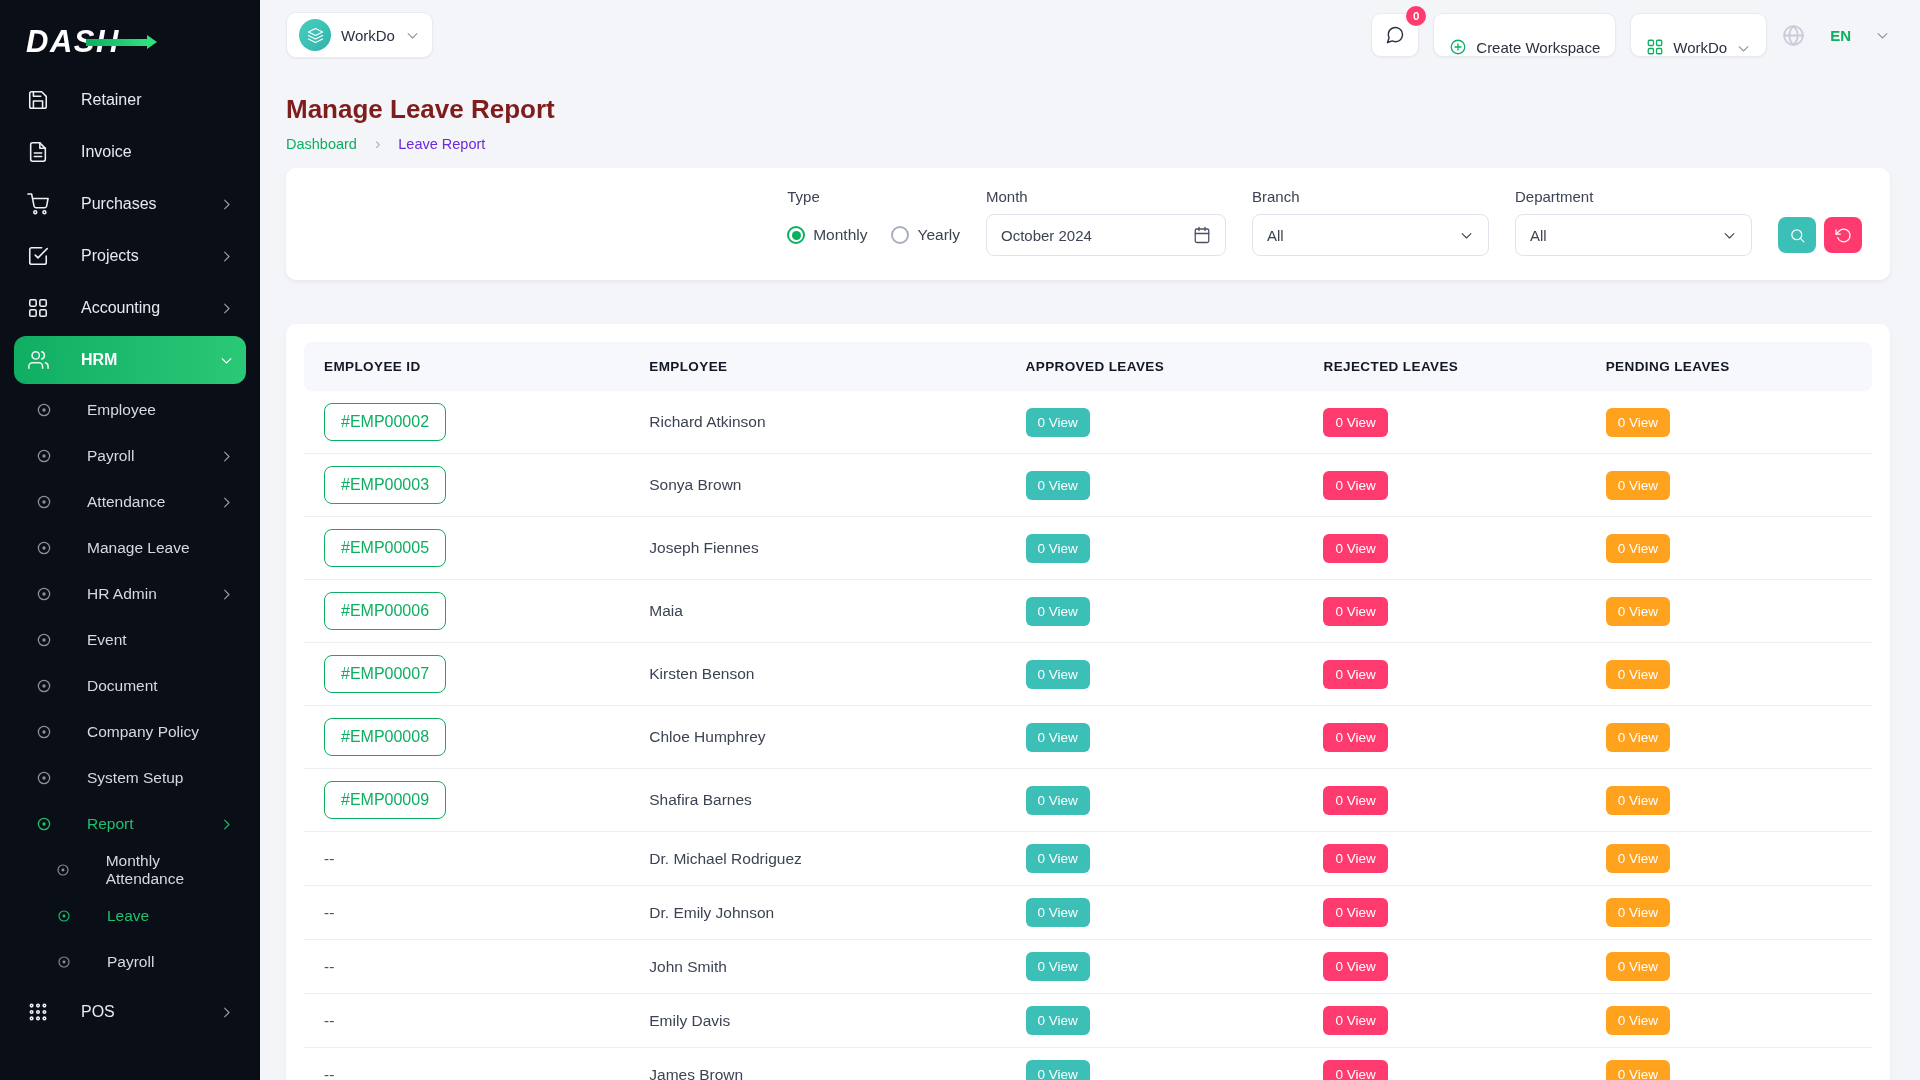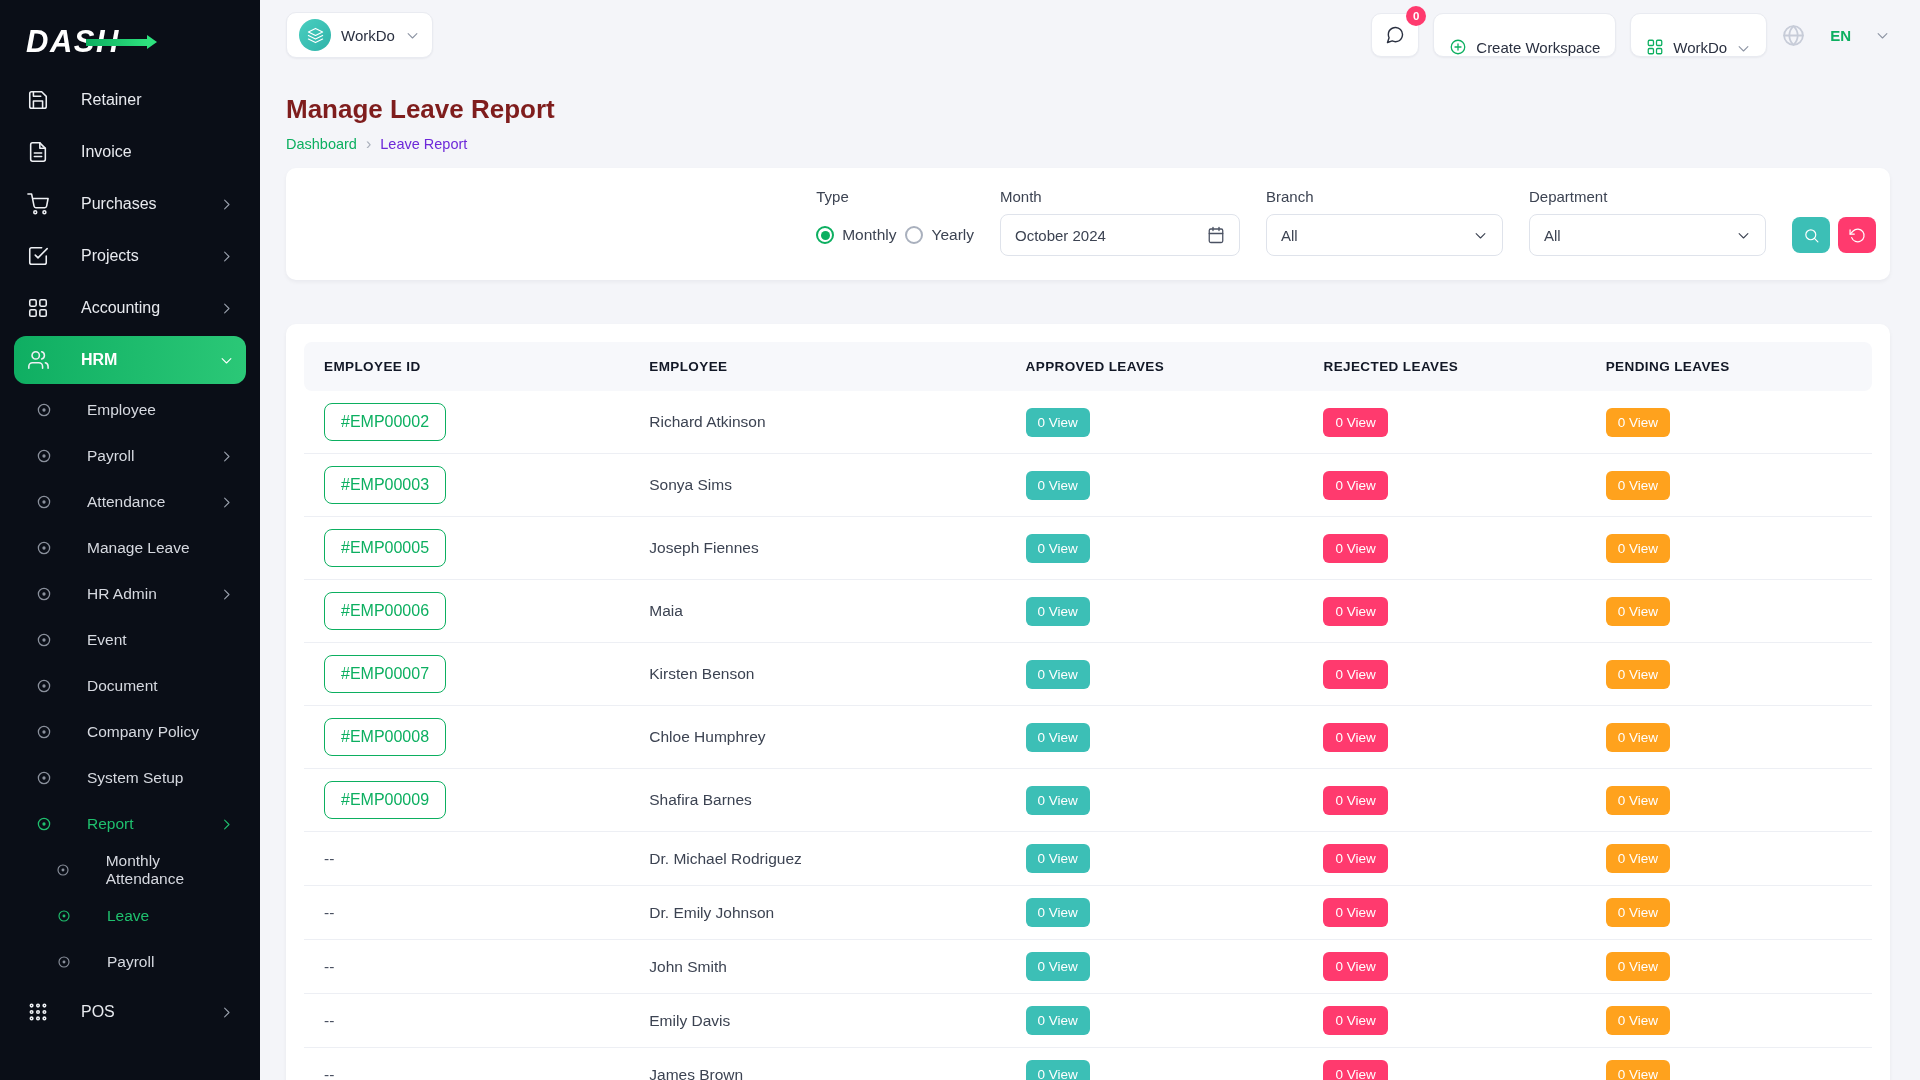--- a/index.html
+++ b/index.html
@@ -68,39 +68,39 @@
   .pill-ico svg{width:18px;height:18px}
   .pill-ico.green{color:var(--primary)}
   .lang{display:flex;align-items:center;gap:24px;cursor:pointer}
   .globe{color:#c7ccd8;display:flex}
   .globe svg{width:25px;height:25px}
   .lang-code{color:var(--primary);font-size:15px;font-weight:600}
 
   
   .content{padding:22px 30px 0 26px}
   .page-title{margin:0;font-size:26px;font-weight:700;color:#7f1d1d;line-height:34px}
-  .breadcrumb{display:flex;align-items:center;gap:9px;margin-top:8px;font-size:14.5px;height:20px}
+  .breadcrumb{display:flex;align-items:center;gap:18px;margin-top:8px;font-size:14.5px;height:20px}
   .bc-link{color:var(--primary);text-decoration:none;cursor:pointer}
   .bc-sep{color:#aab0bc;font-size:16px}
   .bc-cur{color:#6d28d9}
   .card{background:#fff;border-radius:10px;box-shadow:0 2px 4px rgba(16,24,40,.05)}
 
   
-  .filter-card{margin-top:14px;padding:20px 14px 24px;display:flex;justify-content:flex-end;
+  .filter-card{margin-top:14px;padding:20px 28px 24px;display:flex;justify-content:flex-end;
     align-items:flex-end;gap:26px}
   .field{display:flex;flex-direction:column}
   .f-label{font-size:15px;color:#3c4352;margin-bottom:8px;line-height:18px}
   .input{height:42px;border:1px solid #dfe3eb;border-radius:8px;display:flex;align-items:center;
     justify-content:space-between;gap:10px;padding:0 14px;font-size:15px;color:#3c4352;background:#fff;cursor:pointer}
   .input.month{width:240px}
   .input.select{width:237px}
   .in-ico{color:#4a5162;display:flex}
   .in-ico svg{width:18px;height:18px}
   .chev.dark{color:#3c4352}
-  .radio-row{display:flex;align-items:center;gap:9px;height:42px}
+  .radio-row{display:flex;align-items:center;gap:24px;height:42px}
   .radio{display:flex;align-items:center;gap:8px;font-size:15.5px;color:#3c4352;cursor:pointer}
   .rdot{width:18px;height:18px;border-radius:50%;border:2px solid #a9b0bd;display:grid;place-items:center;background:#fff}
   .rdot.checked{border-color:var(--primary)}
   .rdot.checked::after{content:"";width:9px;height:9px;border-radius:50%;background:var(--primary)}
   .f-buttons{display:flex;gap:8px;padding-bottom:3px}
   .sq-btn{width:38px;height:36px;border:none;border-radius:8px;display:grid;place-items:center;
     color:#fff;cursor:pointer;padding:0}
   .sq-btn svg{width:17px;height:17px}
   .sq-btn.search{background:var(--info)}
   .sq-btn.reset{background:var(--danger)}
@@ -558,21 +558,21 @@
           <tbody id="tbody">
               <tr>
                 <td><button class="emp-badge">#EMP00002</button></td>
                 <td><span>Richard Atkinson</span></td>
                 <td><span class="view-badge approved">0 View</span></td>
                 <td><span class="view-badge rejected">0 View</span></td>
                 <td><span class="view-badge pending">0 View</span></td>
               </tr>
               <tr>
                 <td><button class="emp-badge">#EMP00003</button></td>
-                <td><span>Sonya Sims</span></td>
+                <td><span>Sonya Brown</span></td>
                 <td><span class="view-badge approved">0 View</span></td>
                 <td><span class="view-badge rejected">0 View</span></td>
                 <td><span class="view-badge pending">0 View</span></td>
               </tr>
               <tr>
                 <td><button class="emp-badge">#EMP00005</button></td>
                 <td><span>Joseph Fiennes</span></td>
                 <td><span class="view-badge approved">0 View</span></td>
                 <td><span class="view-badge rejected">0 View</span></td>
                 <td><span class="view-badge pending">0 View</span></td>

